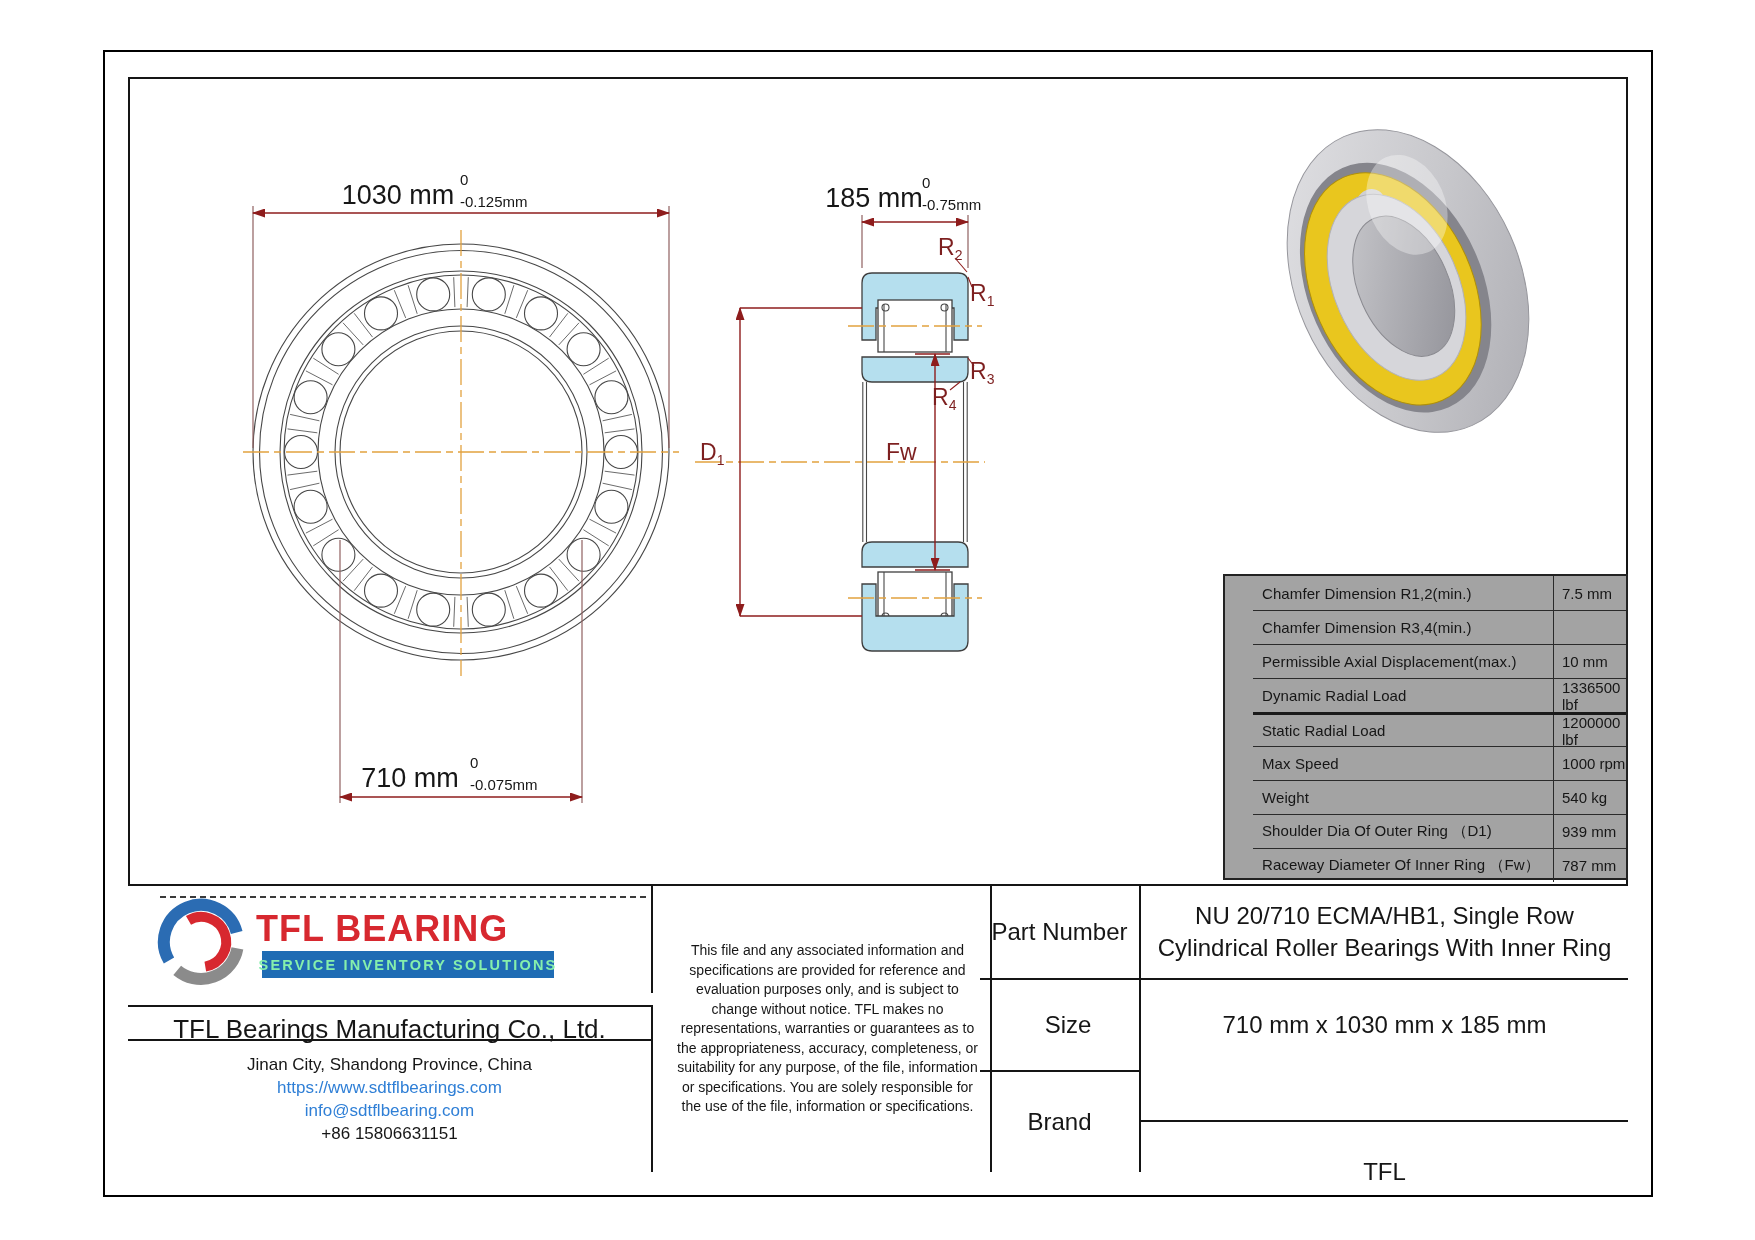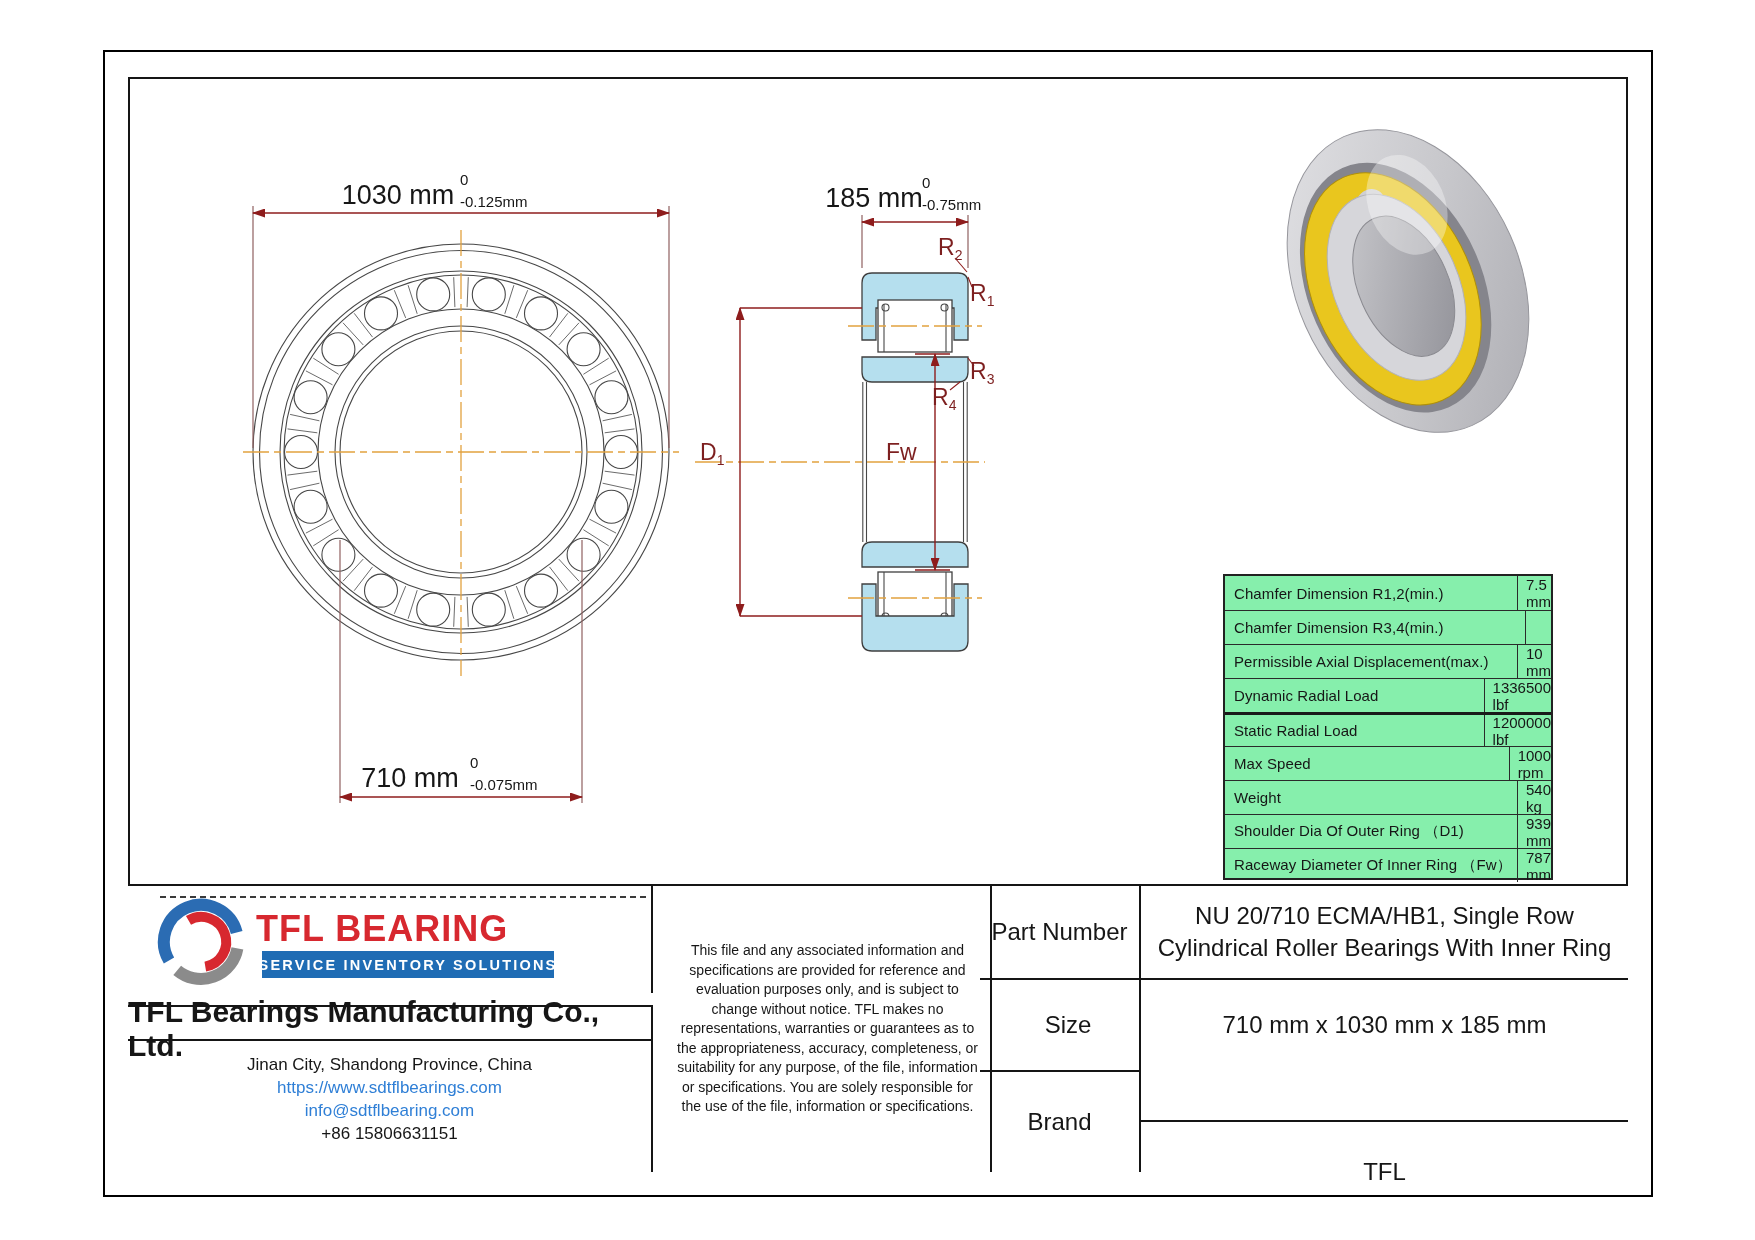--- a/index.html
+++ b/index.html
@@ -19,54 +19,54 @@
   .ext{stroke:#8f6060;stroke-width:1.2;fill:none;}
   .dim{stroke:#8e1c1c;stroke-width:1.4;fill:none;}
   .cl{stroke:#e2a23f;stroke-width:1.3;fill:none;stroke-dasharray:26 5 7 5;}
   .dimtxt{font-size:27px;fill:#161616;}
   .toltxt{font-size:15px;fill:#161616;}
   .rlab{font-size:23px;fill:#7d1f1f;}
   .rsub{font-size:14px;}
   .leader{stroke:#8e1c1c;stroke-width:1.1;fill:none;}
 
   
-  #spec-table{left:1223px;top:574px;width:330px;height:306px;border:2px solid #222;background:#86efac;}
+  #spec-table{left:1223px;top:574px;width:405px;height:306px;border:2px solid #222;background:#a3a3a3;padding-left:28px;}
   .spec-row{position:relative;display:flex;height:34px;border-top:1.5px solid #2a2a2a;box-sizing:border-box;}
   .spec-row:first-child{border-top:none;}
   .spec-row.thick{border-top:3px solid #1a1a1a;}
   .spec-label{width:301px;border-right:1.5px solid #2a2a2a;box-sizing:border-box;display:flex;align-items:center;
               padding-left:9px;font-size:15px;letter-spacing:.1px;}
   .spec-value{flex:1;display:flex;align-items:center;padding-left:8px;font-size:15px;}
 
   
   #title-block{left:128px;top:884px;width:1500px;height:286px;border-top:2.5px solid #151515;background:#fff;}
   .tb-cell{position:absolute;box-sizing:border-box;}
   #cell-logo{left:0;top:0;width:525px;height:107px;border-right:2px solid #151515;}
   #cell-company{left:0;top:119px;width:525px;height:46px;border-right:2px solid #151515;border-top:2px solid #151515;
-                display:flex;align-items:center;justify-content:center;font-size:30px;font-weight:bold;}
+                display:flex;align-items:center;justify-content:center;font-size:26px;}
   #cell-address{left:0;top:153px;width:525px;height:133px;border-right:2px solid #151515;border-top:2px solid #151515;
                 text-align:center;padding-top:12px;font-size:17px;line-height:23px;}
   #cell-disclaimer{left:525px;top:0;width:327px;height:286px;border-right:2px solid #151515;
                    display:flex;align-items:center;justify-content:center;margin-left:12px;}
   #cell-disclaimer p{width:306px;margin:0;font-size:14px;line-height:19.5px;text-align:center;}
   .tb-label{display:flex;align-items:center;justify-content:center;font-size:24px;}
   .tb-value{display:flex;align-items:center;justify-content:center;text-align:center;font-size:24px;line-height:32px;}
   #cell-pn-label{left:852px;top:0;width:161px;height:92px;border-right:2px solid #151515;}
   #cell-pn-value{left:1013px;top:0;width:487px;height:92px;}
   #cell-size-label{left:852px;top:92px;width:161px;height:92px;border-right:2px solid #151515;border-top:2px solid #151515;padding-left:17px;}
   #cell-size-value{left:1013px;top:92px;width:487px;height:92px;border-top:2px solid #151515;}
   #cell-brand-label{left:852px;top:184px;width:161px;height:102px;border-right:2px solid #151515;border-top:2px solid #151515;}
   #cell-brand-value{left:1013px;top:192px;width:487px;height:102px;border-top:2px solid #151515;margin-top:42px;}
   #pn-value-inner{width:470px;}
 
   
   #cutline{left:160px;top:896px;width:486px;height:0;border-top:2px dashed #3a3a3a;}
   #logo-swirl{left:157px;top:898px;width:88px;height:88px;}
   #logo-brand{left:256px;top:908px;width:300px;font-size:36px;font-weight:bold;color:#d7282f;letter-spacing:1px;white-space:nowrap;}
-  #logo-tagline{left:262px;top:951px;width:292px;height:27px;background:#1f6cb4;color:#ffffff;font-size:14.5px;font-weight:bold;
+  #logo-tagline{left:262px;top:951px;width:292px;height:27px;background:#1f6cb4;color:#86efac;font-size:14.5px;font-weight:bold;
                 letter-spacing:2.2px;display:flex;align-items:center;justify-content:center;white-space:nowrap;}
   .link{color:#2f7fd6;}
   .phone{color:#161616;}
 </style>
 </head>
 <body>
 
 <div id="canvas">
 
   <div class="abs" id="outer-frame"></div>

